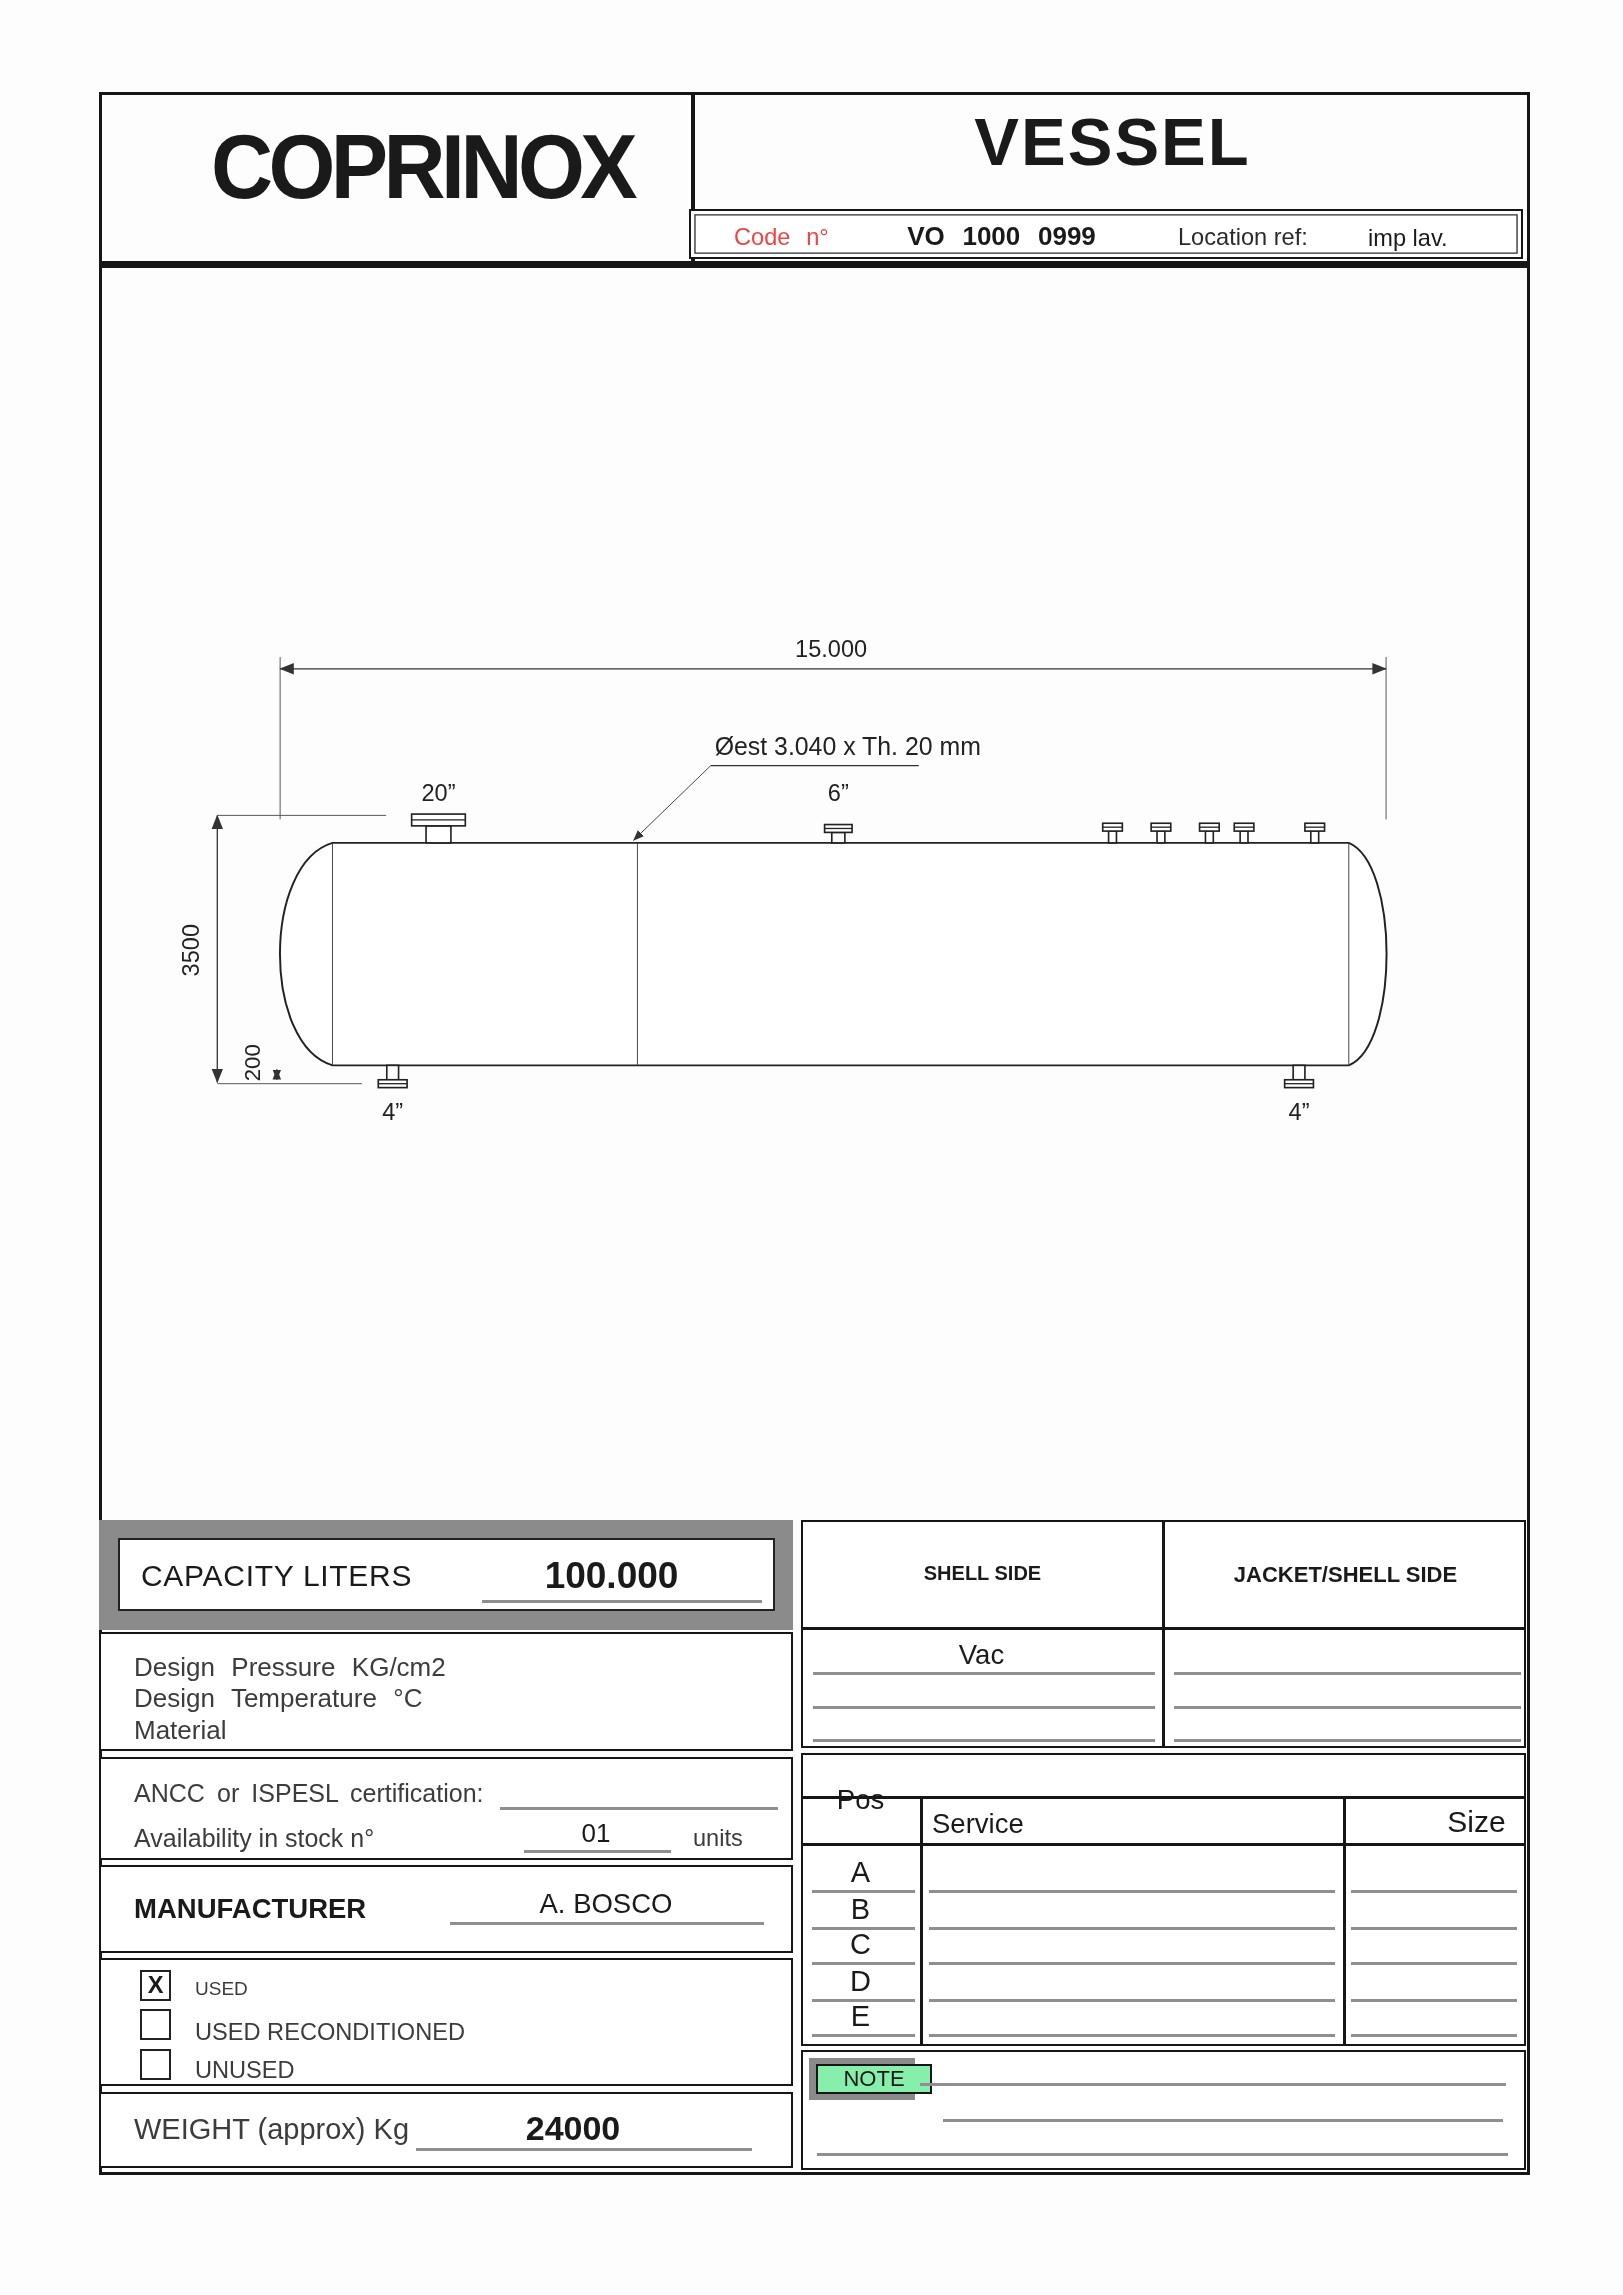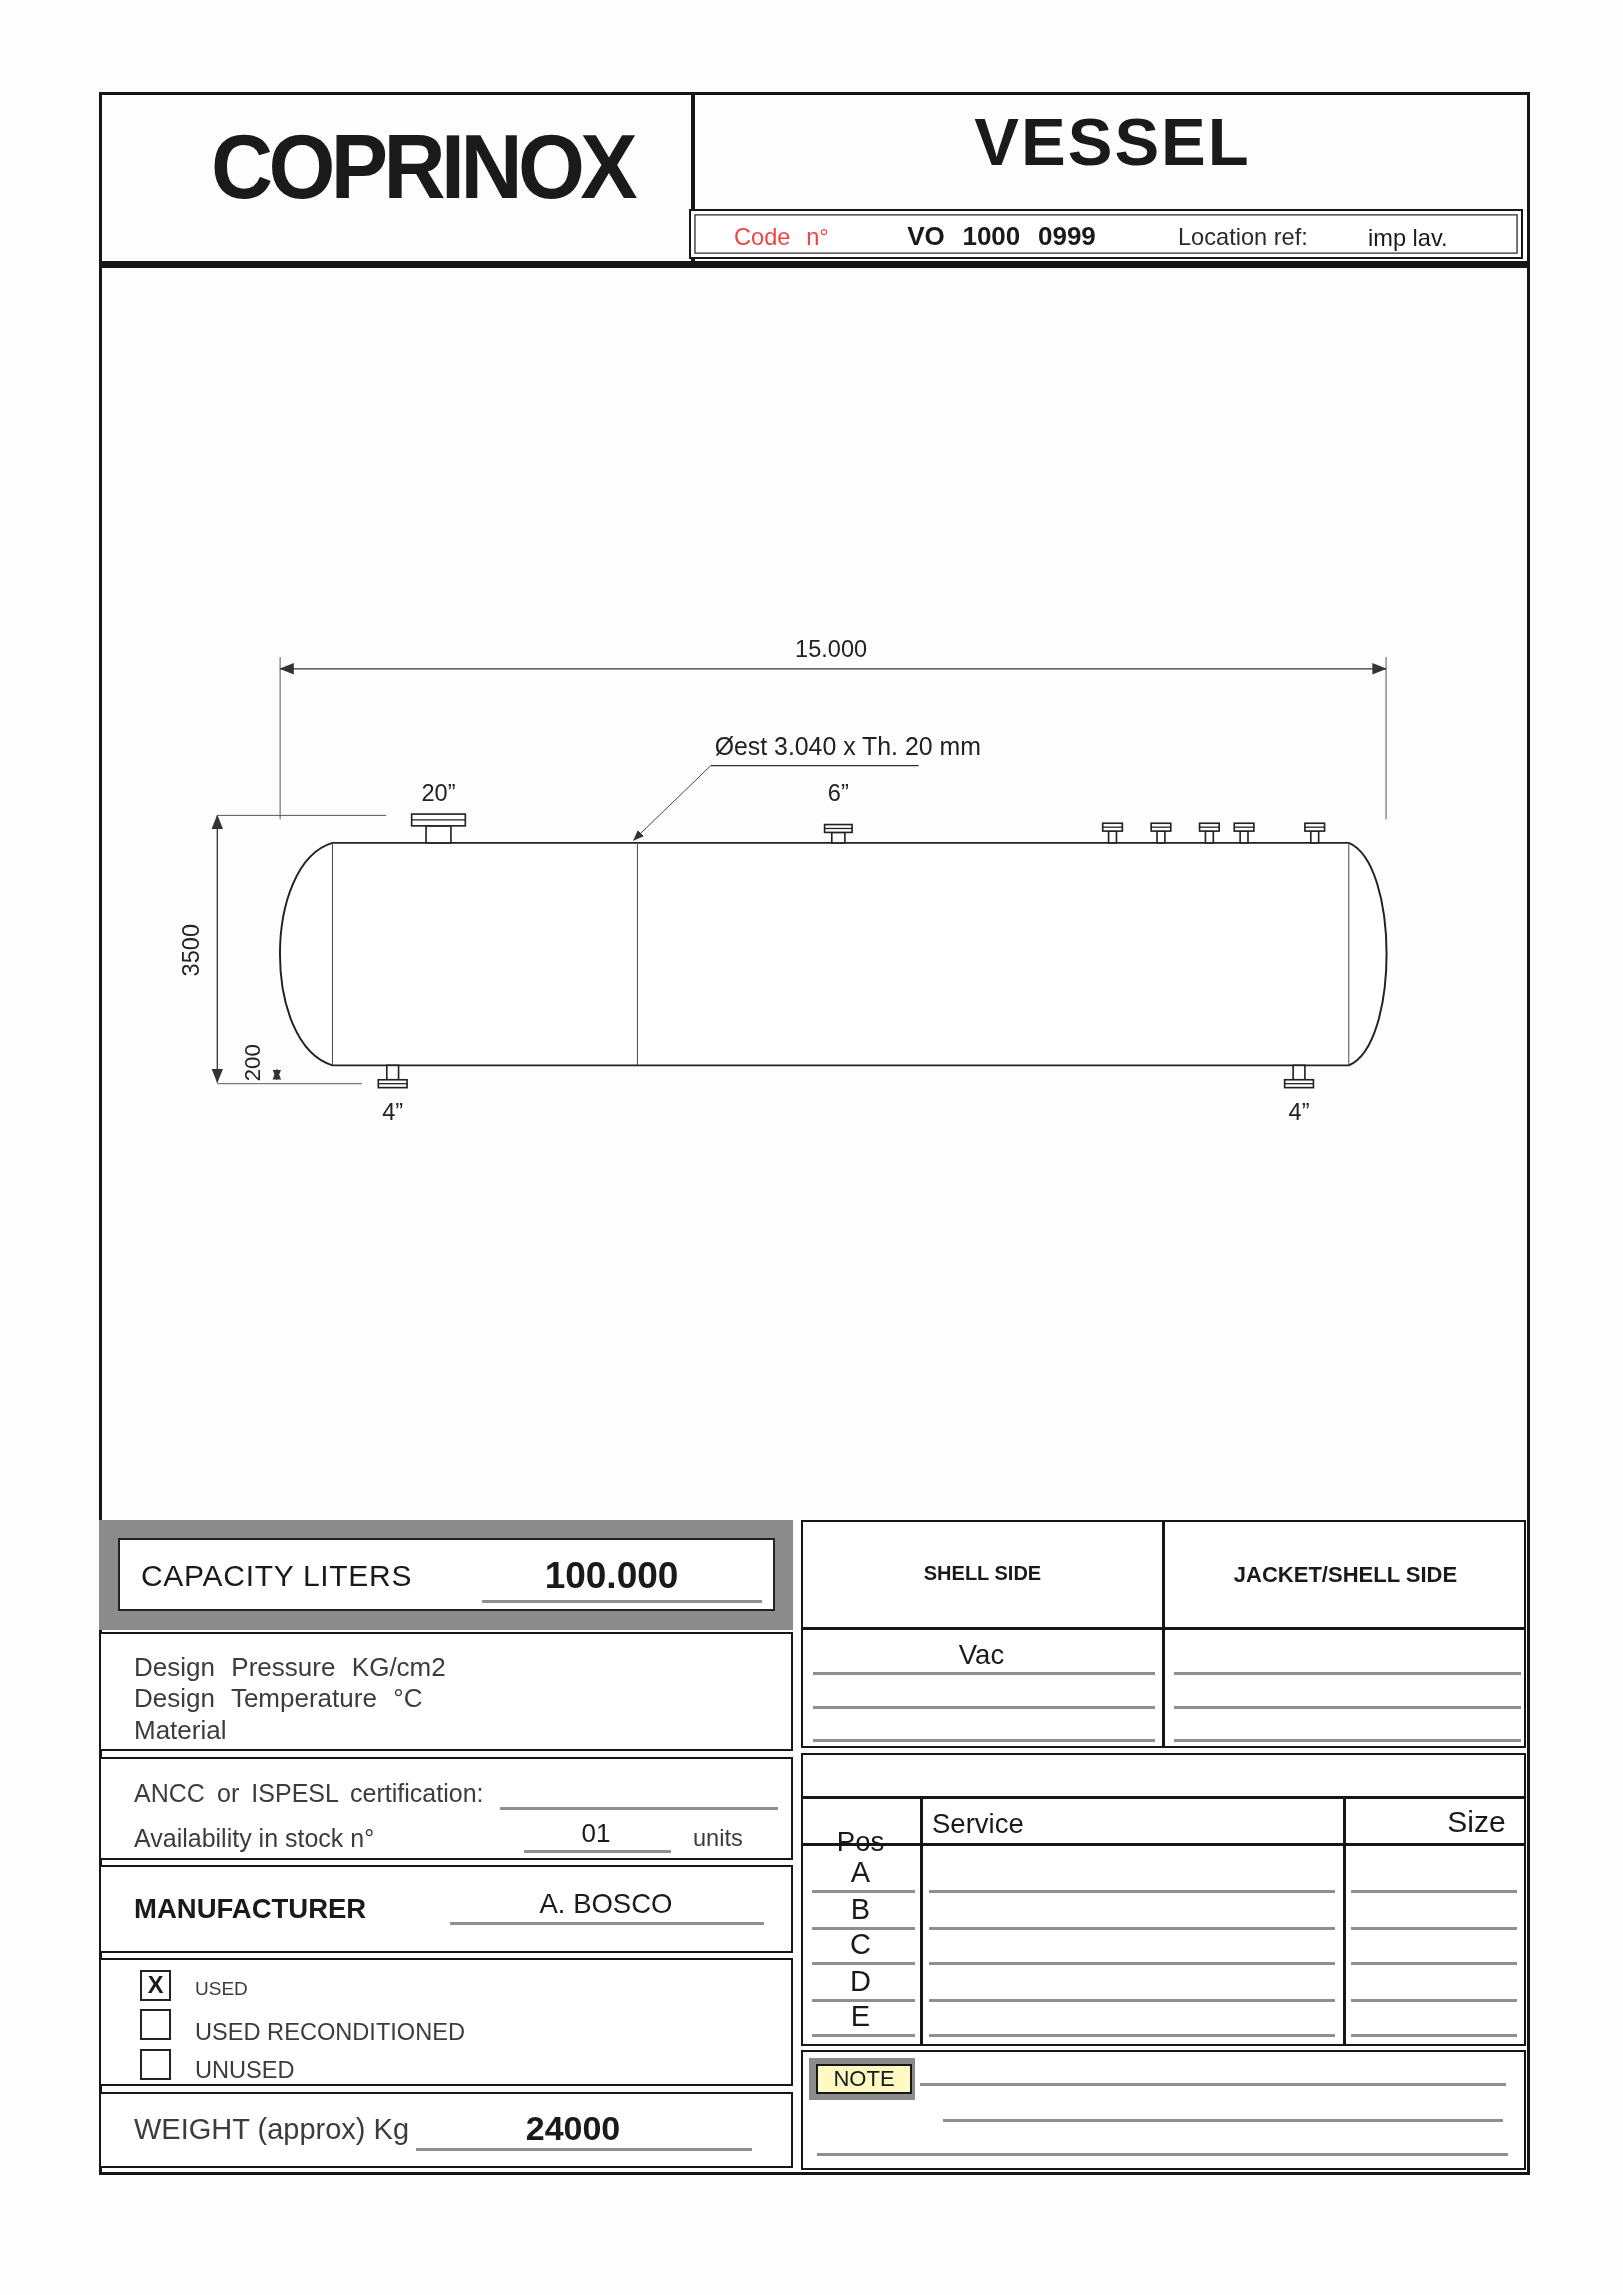--- a/index.html
+++ b/index.html
@@ -170,21 +170,21 @@
   <div class="gl" style="left:1174px;top:1672px;width:347px;"></div>
   <div class="gl" style="left:813px;top:1706px;width:342px;"></div>
   <div class="gl" style="left:1174px;top:1706px;width:347px;"></div>
   <div class="gl" style="left:813px;top:1739px;width:342px;"></div>
   <div class="gl" style="left:1174px;top:1739px;width:347px;"></div>
 
   <div class="bx" style="left:801px;top:1753px;width:725px;height:293px;"></div>
   <div class="hl" style="left:801px;top:1796px;width:725px;height:2.6px;"></div>
   <div class="vl" style="left:920px;top:1796px;width:2.6px;height:250px;"></div>
   <div class="vl" style="left:1343px;top:1796px;width:2.6px;height:250px;"></div>
-  <div class="t c" style="left:801px;top:1826px;width:119px;font-size:27.5px;">Pos</div>
+  <div class="t c" style="left:801px;top:1784px;width:119px;font-size:27.5px;">Pos</div>
   <div class="t" style="left:932px;top:1808px;font-size:27.5px;">Service</div>
   <div class="t c" style="left:1346px;top:1805px;width:181px;font-size:30px;padding-left:40px;">Size</div>
   <div class="hl" style="left:801px;top:1843px;width:725px;height:2.6px;"></div>
 
   <div class="t c" style="left:801px;top:1856px;width:119px;font-size:29px;">A</div>
   <div class="gl" style="left:812px;top:1890px;width:103px;height:2.6px;"></div>
   <div class="gl" style="left:929px;top:1890px;width:406px;height:2.6px;"></div>
   <div class="gl" style="left:1351px;top:1890px;width:166px;height:2.6px;"></div>
 
   <div class="t c" style="left:801px;top:1893px;width:119px;font-size:29px;">B</div>
@@ -202,19 +202,19 @@
   <div class="gl" style="left:929px;top:1999px;width:406px;height:2.6px;"></div>
   <div class="gl" style="left:1351px;top:1999px;width:166px;height:2.6px;"></div>
 
   <div class="t c" style="left:801px;top:2000px;width:119px;font-size:29px;">E</div>
   <div class="gl" style="left:812px;top:2034px;width:103px;height:2.6px;"></div>
   <div class="gl" style="left:929px;top:2034px;width:406px;height:2.6px;"></div>
   <div class="gl" style="left:1351px;top:2034px;width:166px;height:2.6px;"></div>
 
   <div class="bx" style="left:801px;top:2050px;width:725px;height:120px;"></div>
   <div class="band" style="left:809px;top:2058px;width:106px;height:42px;"></div>
-  <div class="t" style="left:816px;top:2064px;width:96px;height:30px;border:2px solid #161616;background:#fef9c3;box-sizing:border-box;display:flex;align-items:center;justify-content:center;font-size:22px;">NOTE</div>
+  <div class="t" style="left:816px;top:2064px;width:116px;height:30px;border:2px solid #161616;background:#86efac;box-sizing:border-box;display:flex;align-items:center;justify-content:center;font-size:22px;">NOTE</div>
   <div class="gl" style="left:920px;top:2083px;width:586px;height:2.6px;"></div>
   <div class="gl" style="left:943px;top:2119px;width:560px;height:2.6px;"></div>
   <div class="gl" style="left:817px;top:2153px;width:691px;height:2.6px;"></div>
 
 </div>
 
 
 </body></html>

